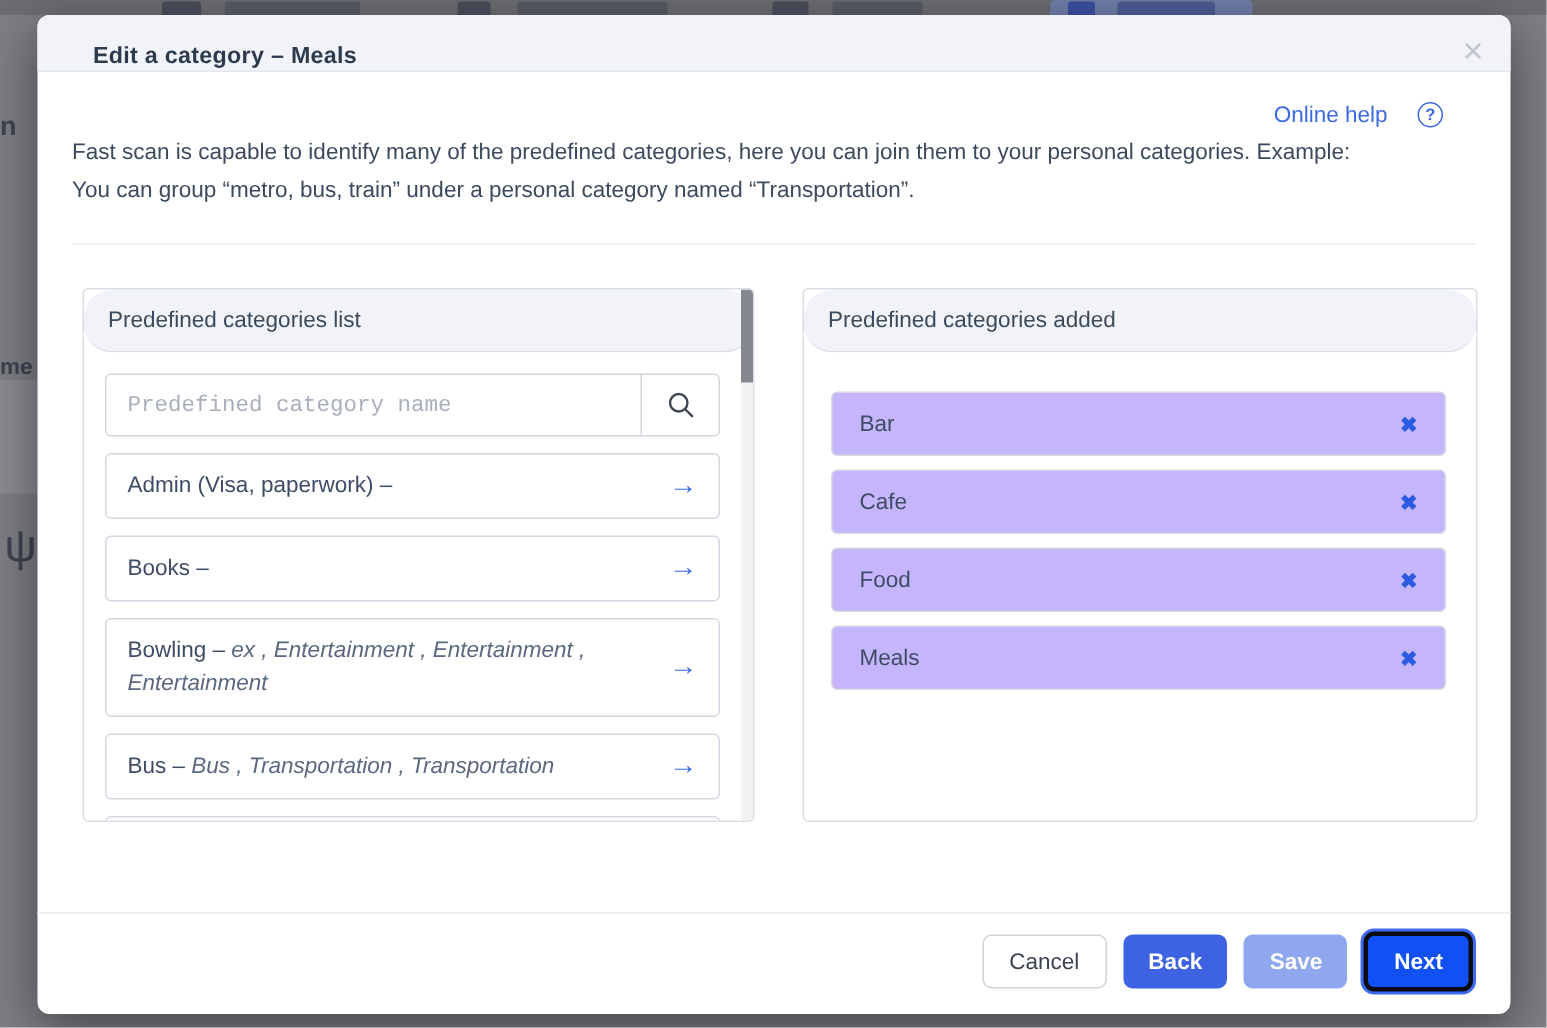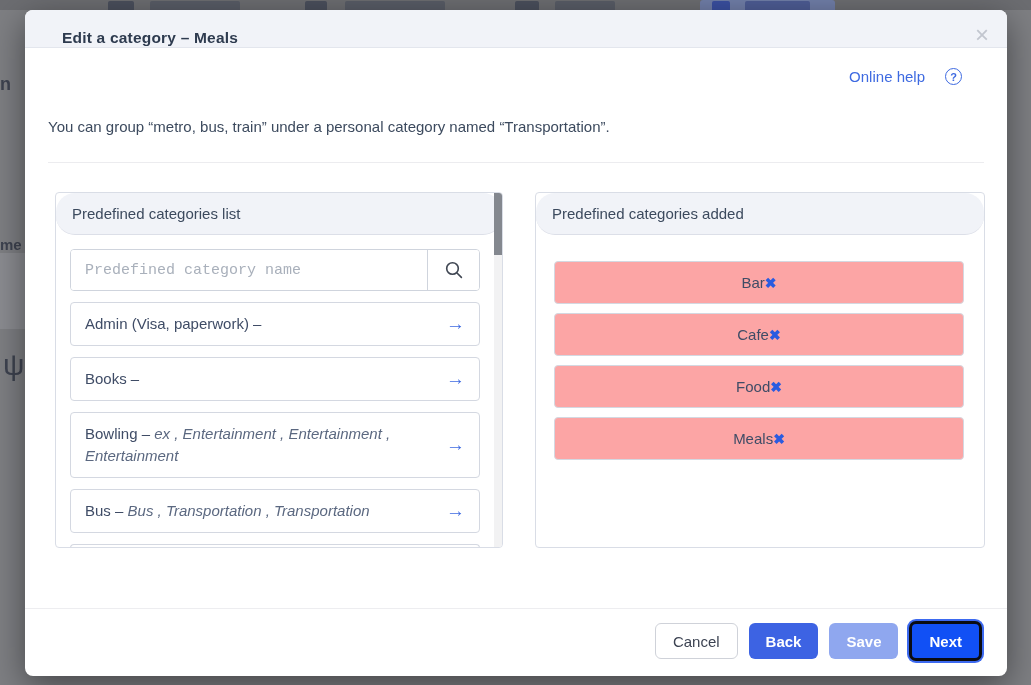--- a/index.html
+++ b/index.html
@@ -71,23 +71,23 @@
   
   .cat-row { display:flex; align-items:center; justify-content:space-between; gap:10px;
              border:1px solid #d4d8e1; border-radius:4px; padding:10px 14px; margin-bottom:11px;
              min-height:42px; cursor:pointer; background:#fff; }
   .cat-text { font-size:15px; color:#3f4c66; line-height:1.45; }
   .cat-suffix { font-style:italic; color:#5b6880; }
   .arrow-ic { color:#3e6ae1; font-size:19px; font-weight:700; flex:none; }
   .cat-row.partial { height:30px; margin-bottom:0; border-bottom:none; border-radius:4px 4px 0 0; }
 
   
-  .added-row { display:flex; align-items:center; justify-content:center;
+  .added-row { display:flex; align-items:center; justify-content:space-between;
                border:1px solid #d4d8e1; border-radius:4px; padding:0 18px; height:43px;
-               margin-bottom:9px; background:#fca5a5; }
+               margin-bottom:9px; background:#c4b5fd; }
   .added-label { font-size:15px; color:#3f4c66; }
   .remove-ic { color:#2a5be0; font-size:14px; font-weight:900; cursor:pointer; }
 
   
   .footer-divider { position:absolute; left:0; top:598px; width:982px; border-top:1px solid #ededf0; }
   .footer { position:absolute; right:25px; bottom:15px; display:flex; align-items:center; gap:11px; }
   .btn { height:36px; border-radius:6px; font-size:15px; font-weight:600; font-family:inherit;
          cursor:pointer; padding:0 17px; border:1px solid transparent; }
   .btn-cancel { background:#fff; border:1px solid #cfd2d9; color:#3c4352; font-weight:400; }
   .btn-back { background:#3d63e3; color:#fff; border:none; }
@@ -123,21 +123,21 @@
     <span class="modal-title">Edit a category – Meals</span>
     <button class="close-btn">×</button>
   </div>
 
   <div class="help-row">
     <span>Online help</span>
     <span class="help-q">?</span>
   </div>
 
   <div class="description">
-    <br>
+    <span>Fast scan is capable to identify many of the predefined categories, here you can join them to your personal categories. Example:</span><br>
     <span>You can group “metro, bus, train” under a personal category named “Transportation”.</span>
   </div>
 
   <div class="top-divider"></div>
 
   <div class="panel left">
     <div class="panel-header">
       <span>Predefined categories list</span>
     </div>
     <div class="scroll-track">

